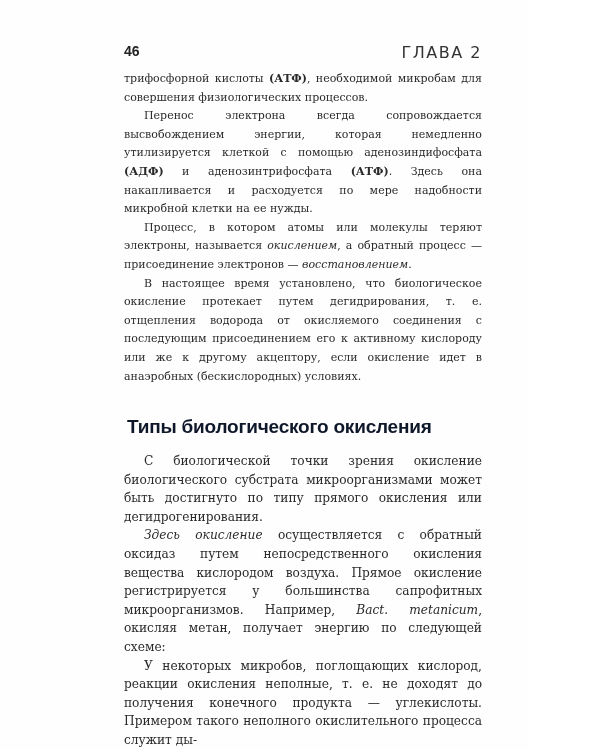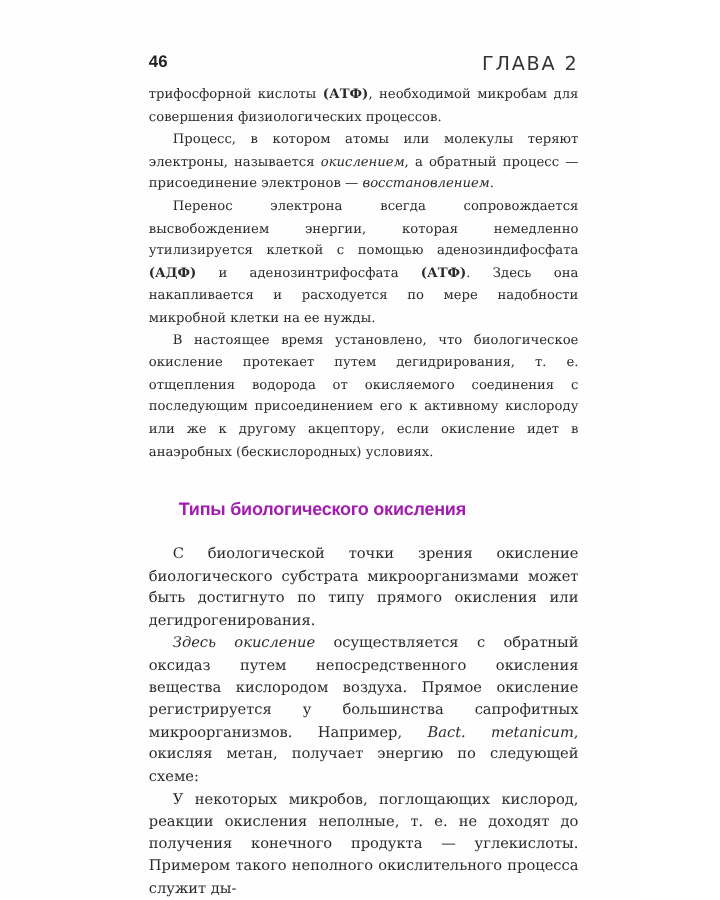--- a/index.html
+++ b/index.html
@@ -6,40 +6,40 @@
     body { width: 600px; height: 750px; overflow: hidden; position: relative; }
     .page { position: absolute; left: 0; top: 0; width: 528px; height: 750px; background: #fefefe; }
     .header { position: absolute; top: 43px; left: 124px; width: 358px; height: 20px; }
     .page-num { position: absolute; left: 0; top: 0; font-family: "Liberation Sans", sans-serif; font-weight: bold; font-size: 14px; color: #222; }
     .chapter { position: absolute; right: 0; top: 0; font-family: "DejaVu Sans", sans-serif; font-size: 16px; letter-spacing: 1.5px; color: #333; }
     .body { position: absolute; left: 124px; top: 70px; width: 358px; font-family: "DejaVu Serif", serif; font-size: 11px; line-height: 18.6px; color: #2a2a2a; text-align: justify; }
     .body p { margin: 0; text-indent: 0; }
     .body p.ind { text-indent: 20px; }
     .body b { font-weight: bold; }
     .body i { font-style: italic; }
-    .section-title { position: absolute; left: 149px; top: 416px; font-family: "Liberation Sans", sans-serif; font-weight: bold; font-size: 15px; color: #a21caf; letter-spacing: -0.2px; }
+    .section-title { position: absolute; left: 127px; top: 416px; font-family: "Liberation Sans", sans-serif; font-weight: bold; font-size: 19px; color: #0f172a; letter-spacing: -0.2px; }
     .body2 { position: absolute; left: 124px; top: 452px; width: 358px; font-family: "DejaVu Serif", serif; font-size: 12.2px; line-height: 18.6px; color: #2a2a2a; text-align: justify; }
     .body2 p { margin: 0; }
     .body2 p.ind { text-indent: 20px; }
     .formula { text-align: center; margin: 5px 0 5px 0; font-family: "DejaVu Serif", serif; font-size: 13px; }
     .formula sub { font-size: 8px; }
   </style>
 </head>
 <body>
 
 <div class="page">
   <div class="header">
     <span class="page-num">46</span>
     <span class="chapter">ГЛАВА 2</span>
   </div>
 
   <div class="body">
     <p><span>трифосфорной кислоты </span><b>(АТФ)</b><span>, необходимой микробам для совершения физиологических процессов.</span></p>
+    <p class="ind"><span>Перенос электрона всегда сопровождается высвобождением энергии, которая немедленно утилизируется клеткой с помощью аденозиндифосфата </span><b>(АДФ)</b><span> и аденозинтрифосфата </span><b>(АТФ)</b><span>. Здесь она накапливается и расходуется по мере надобности микробной клетки на ее нужды.</span></p>
     <p class="ind"><span>Процесс, в котором атомы или молекулы теряют электроны, называется </span><i>окислением</i><span>, а обратный процесс — присоединение электронов — </span><i>восстановлением</i><span>.</span></p>
-    <p class="ind"><span>Перенос электрона всегда сопровождается высвобождением энергии, которая немедленно утилизируется клеткой с помощью аденозиндифосфата </span><b>(АДФ)</b><span> и аденозинтрифосфата </span><b>(АТФ)</b><span>. Здесь она накапливается и расходуется по мере надобности микробной клетки на ее нужды.</span></p>
     <p class="ind">В настоящее время установлено, что биологическое окисление протекает путем дегидрирования, т. е. отщепления водорода от окисляемого соединения с последующим присоединением его к активному кислороду или же к другому акцептору, если окисление идет в анаэробных (бескислородных) условиях.</p>
   </div>
 
   <div class="section-title">Типы биологического окисления</div>
 
   <div class="body2">
     <p class="ind">С биологической точки зрения окисление биологического субстрата микроорганизмами может быть достигнуто по типу прямого окисления или дегидрогенирования.</p>
     <p class="ind"><i>Здесь окисление</i><span> осуществляется с обратный оксидаз путем непосредственного окисления вещества кислородом воздуха. Прямое окисление регистрируется у большинства сапрофитных микроорганизмов. Например, </span><i>Bact. metanicum</i><span>, окисляя метан, получает энергию по следующей схеме:</span></p>
     <p class="ind">У некоторых микробов, поглощающих кислород, реакции окисления неполные, т. е. не доходят до получения конечного продукта — углекислоты. Примером такого неполного окислительного процесса служит ды-</p>
   </div>

